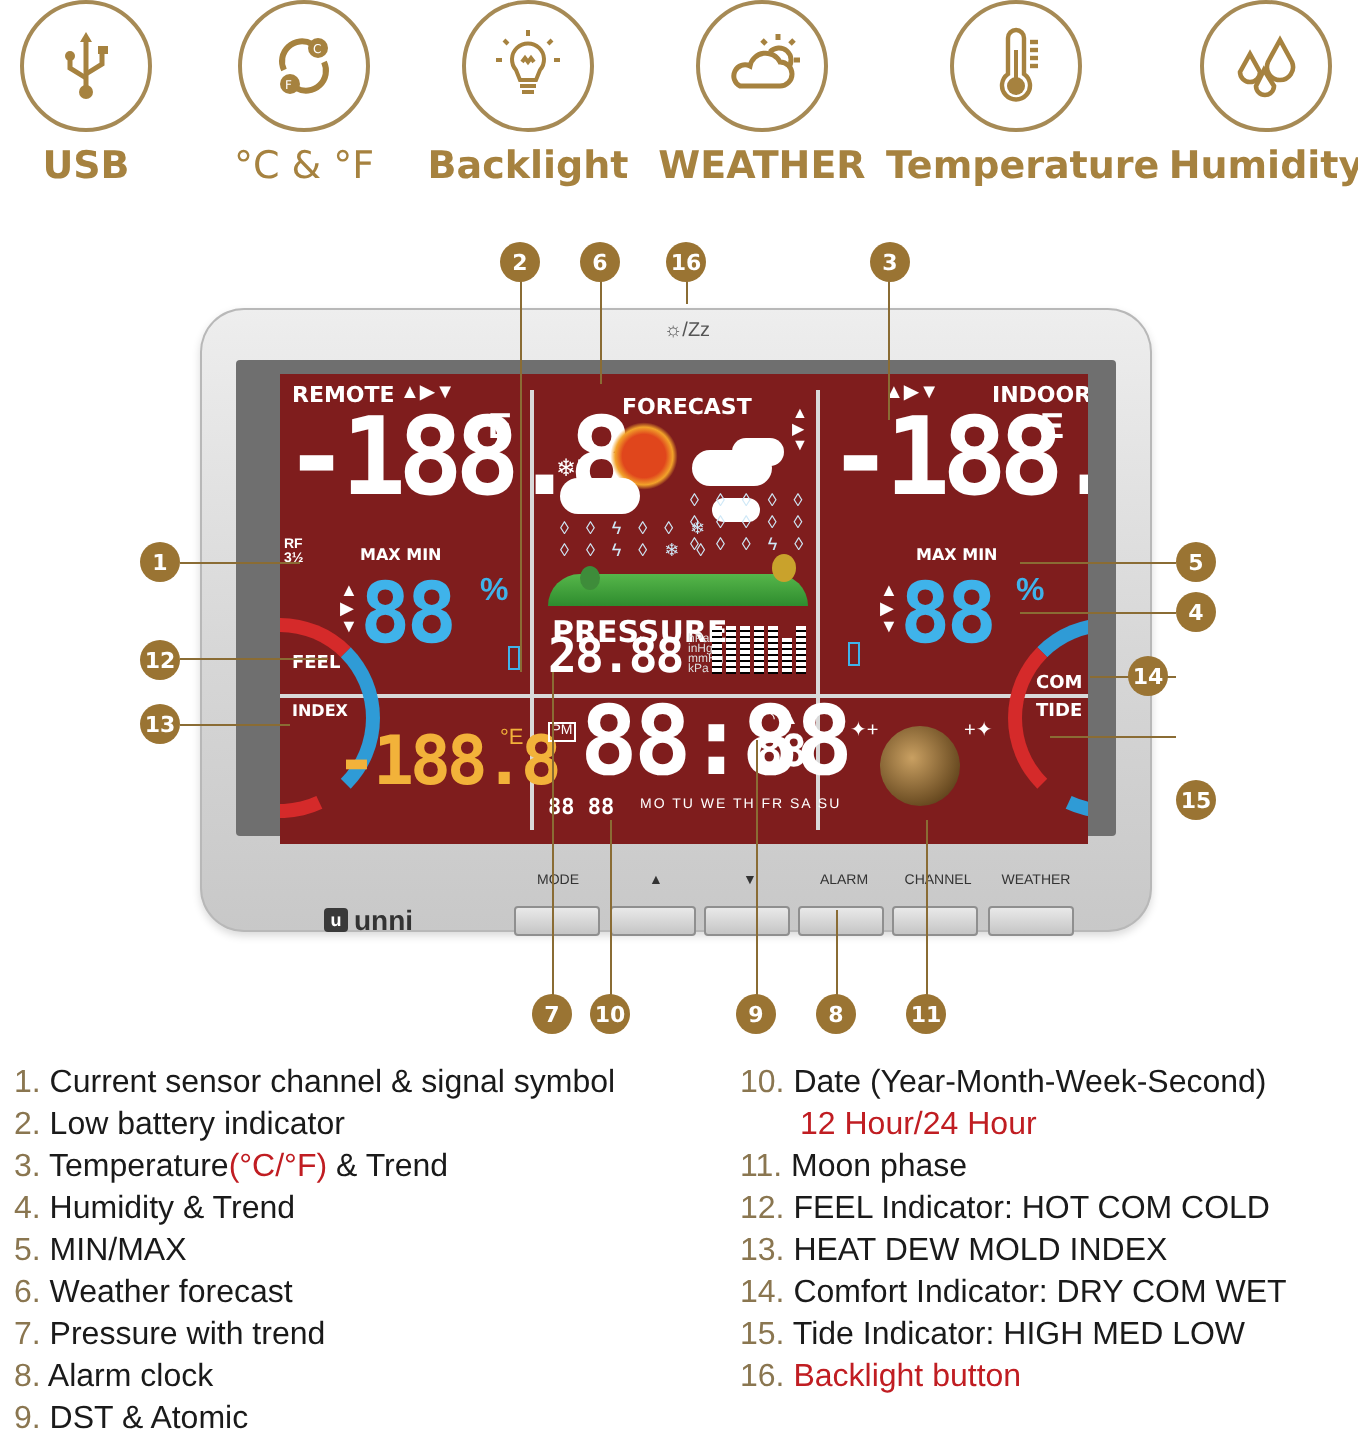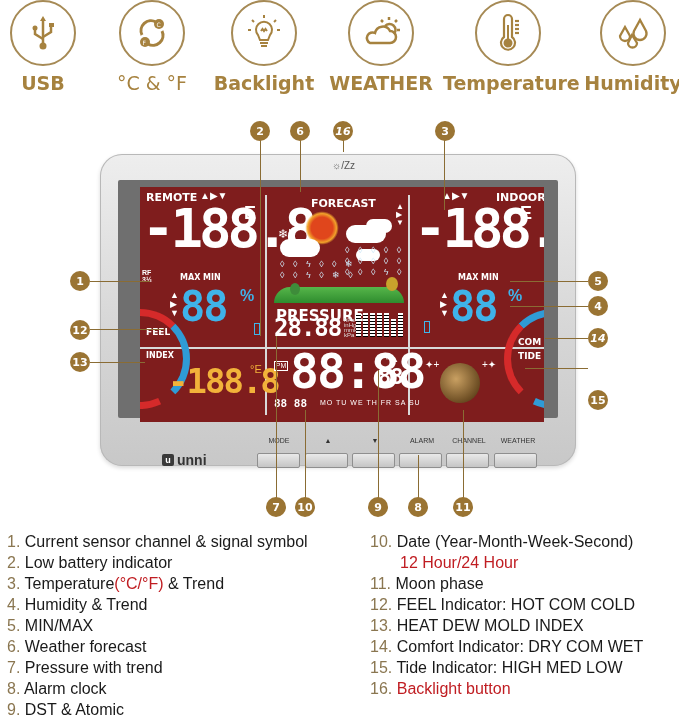--- a/index.html
+++ b/index.html
@@ -296,23 +296,23 @@
 <div class="callout" style="left:588px; top:296px;">4</div>
 <div class="callout" style="left:588px; top:271px;">5</div>
 <div class="callout" style="left:290px; top:121px;">6</div>
 <div class="callout" style="left:266px; top:497px;">7</div>
 <div class="callout" style="left:408px; top:497px;">8</div>
 <div class="callout" style="left:368px; top:497px;">9</div>
 <div class="callout" style="left:295px; top:497px;">10</div>
 <div class="callout" style="left:453px; top:497px;">11</div>
 <div class="callout" style="left:70px; top:320px;">12</div>
 <div class="callout" style="left:70px; top:352px;">13</div>
-<div class="callout" style="left:588px; top:328px;font-style:italic;">14</div>
+<div class="callout" style="left:564px; top:328px;">14</div>
 <div class="callout" style="left:588px; top:358px;margin-top:32px;">15</div>
-<div class="callout" style="left:333px; top:121px;font-style:italic;">16</div>
+<div class="callout" style="left:333px; top:121px;">16</div>
 
 <div class="legend legend-left">
   <div><span class="num">1.</span> <span>Current sensor channel &amp; signal symbol</span></div>
   <div><span class="num">2.</span> <span>Low battery indicator</span></div>
   <div><span class="num">3.</span> <span>Temperature</span><span class="red">(°C/°F)</span><span> &amp; Trend</span></div>
   <div><span class="num">4.</span> <span>Humidity &amp; Trend</span></div>
   <div><span class="num">5.</span> <span>MIN/MAX</span></div>
   <div><span class="num">6.</span> <span>Weather forecast</span></div>
   <div><span class="num">7.</span> <span>Pressure with trend</span></div>
   <div><span class="num">8.</span> <span>Alarm clock</span></div>

